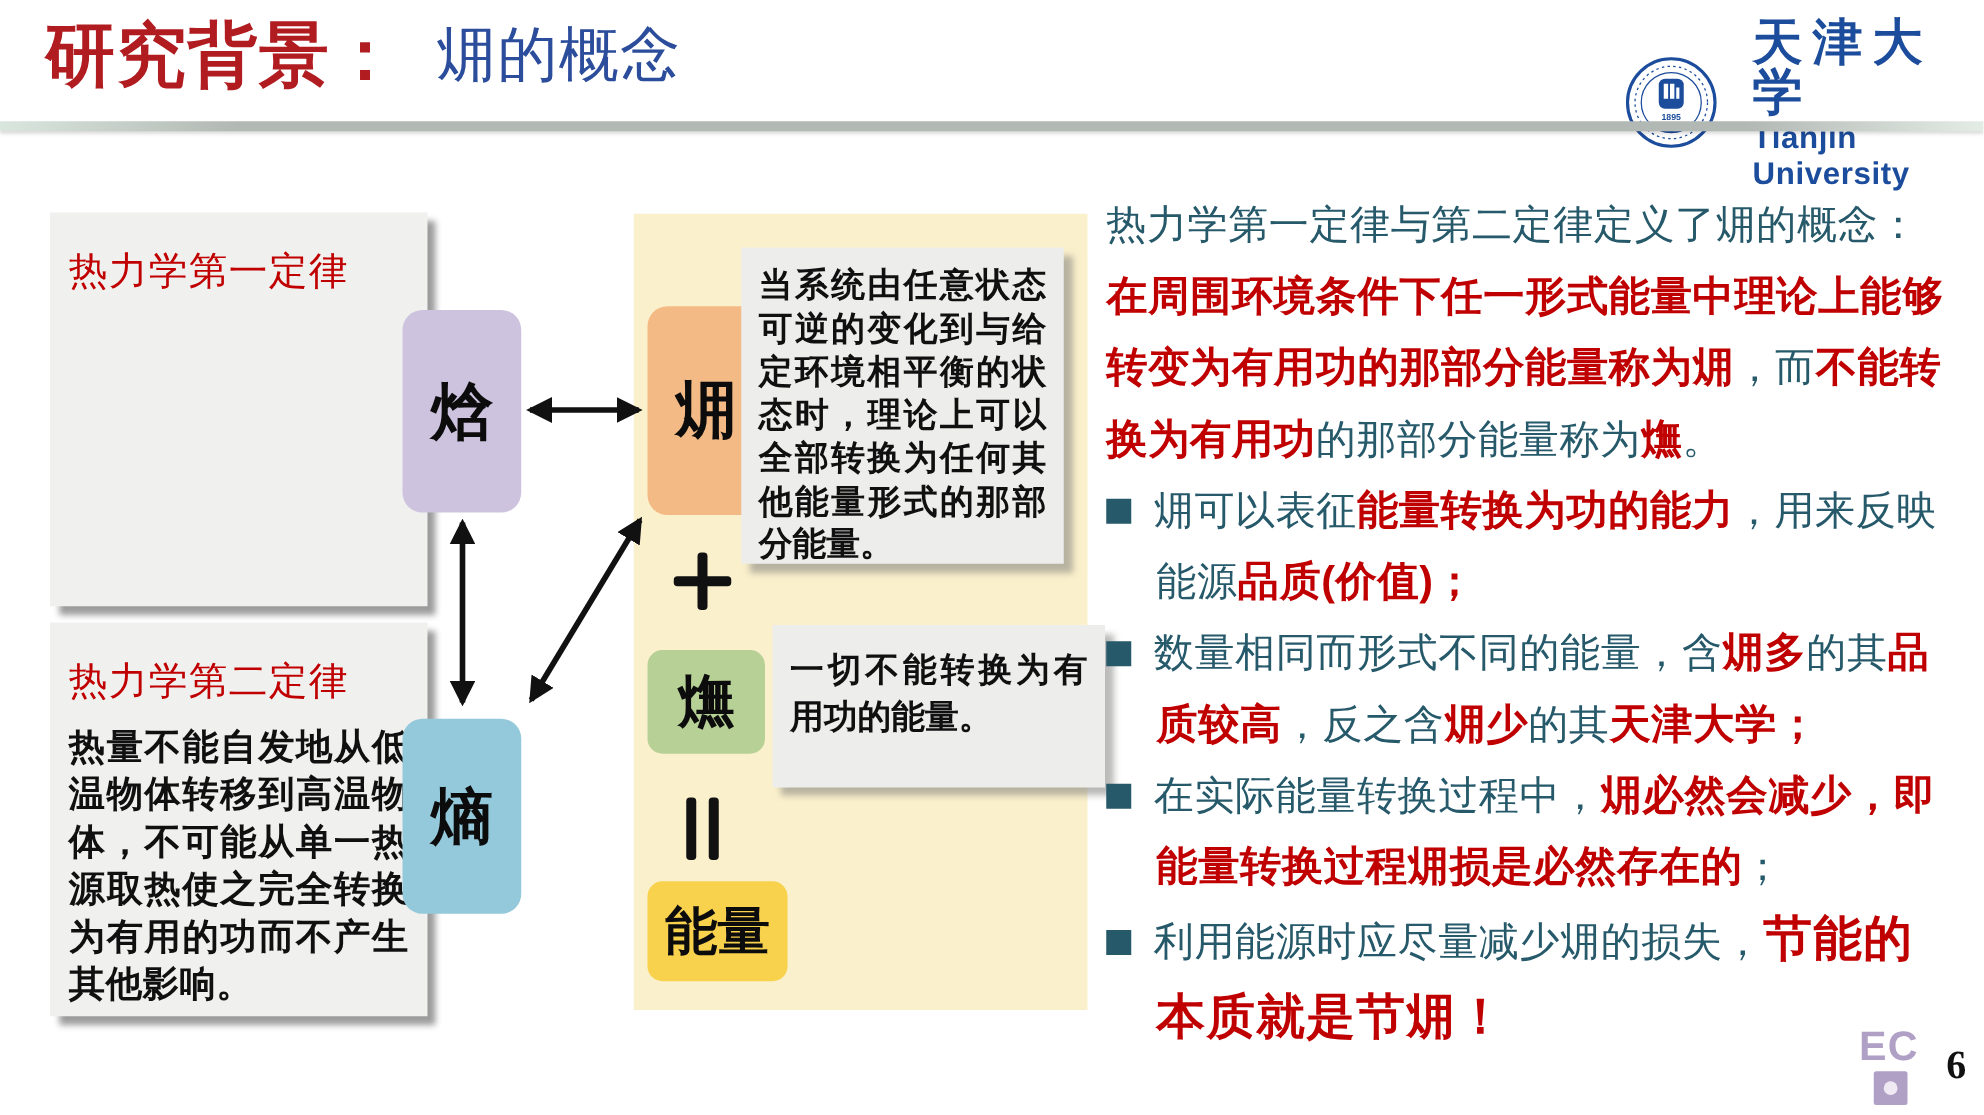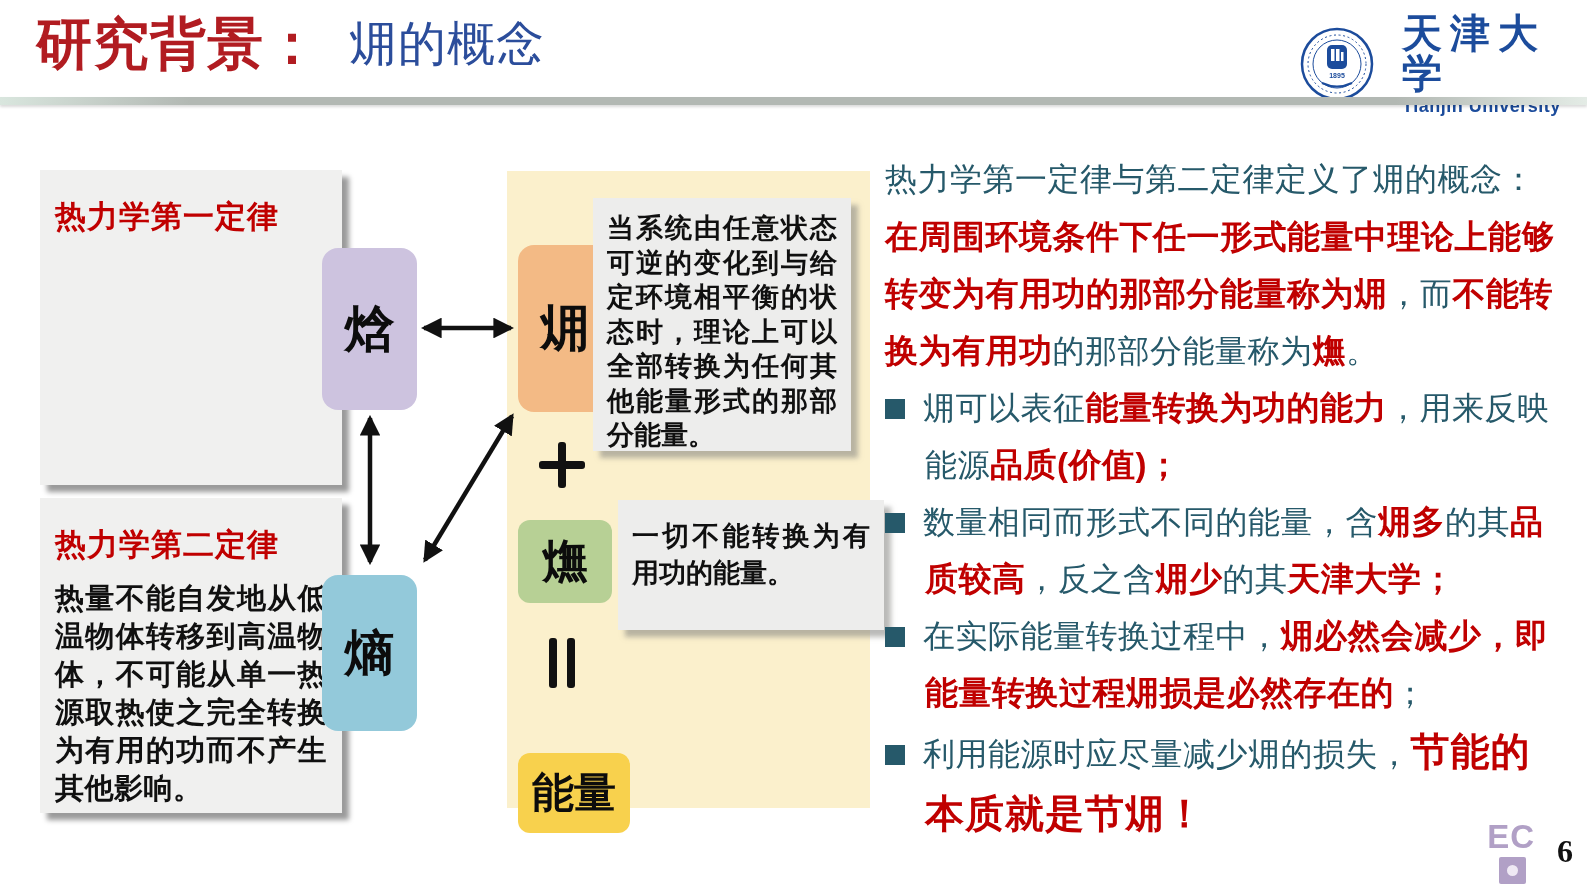--- a/index.html
+++ b/index.html
@@ -6,41 +6,41 @@
   .slide{
     position:relative;width:1587px;height:892px;background:#ffffff;overflow:hidden;
     font-family:"Liberation Sans","DejaVu Sans",sans-serif;
   }
   
   .title-wrap{position:absolute;left:36px;top:10px;display:flex;align-items:center;gap:28px;}
   .title-main{font-size:56px;font-weight:900;color:var(--title-red);letter-spacing:1px;line-height:1.2;}
   .title-sub{font-size:48px;font-weight:400;color:var(--title-blue);letter-spacing:1px;}
   .tju-logo{position:absolute;left:1300px;top:14px;display:flex;align-items:center;gap:28px;}
   .tju-text .cn{font-size:40px;font-weight:700;color:var(--brand-blue);letter-spacing:8px;line-height:1.0;font-family:"Liberation Serif","DejaVu Serif",serif;}
-  .tju-text .en{font-size:18px;font-weight:700;color:var(--brand-blue);margin-top:2px;letter-spacing:0.5px;}
+  .tju-text .en{font-size:25px;font-weight:700;color:var(--brand-blue);margin-top:2px;letter-spacing:0.5px;}
   .divider{position:absolute;left:0;top:97px;width:1587px;height:8px;
     background:linear-gradient(90deg,#d9e6de 0%,#b2b8b3 12%,#b2b8b3 88%,#e4ece6 100%);
     box-shadow:0 2px 3px rgba(0,0,0,0.15);}
   
   .law-box{position:absolute;left:40px;width:302px;background:var(--law-box-bg);
     box-shadow:7px 7px 5px #9b9b9b;box-sizing:border-box;padding:26px 15px 0 15px;}
   .law-box.first{top:170px;height:315px;}
   .law-box.second{top:498px;height:315px;}
-  .law-title{margin:0;font-size:31px;font-weight:700;color:var(--accent-red);letter-spacing:1px;}
+  .law-title{margin:0;font-size:31px;font-weight:400;color:var(--accent-red);letter-spacing:1px;}
   .law-body{margin:13px 0 0 0;font-size:29px;line-height:38px;color:#101010;
     text-align:justify;font-weight:600;letter-spacing:0.5px;}
   
   .cream-panel{position:absolute;left:507px;top:171px;width:363px;height:637px;background:var(--panel-cream);}
   .node{position:absolute;display:flex;align-items:center;justify-content:center;
     font-weight:900;color:#0c0c0c;box-sizing:border-box;}
   .node-enthalpy{left:322px;top:248px;width:95px;height:162px;background:var(--enthalpy-purple);border-radius:16px;font-size:50px;}
   .node-entropy{left:322px;top:575px;width:95px;height:156px;background:var(--entropy-blue);border-radius:16px;font-size:50px;}
   .node-exergy{left:518px;top:245px;width:94px;height:167px;background:var(--exergy-orange);border-radius:16px;font-size:50px;}
   .node-anergy{left:518px;top:520px;width:94px;height:83px;background:var(--anergy-green);border-radius:12px;font-size:46px;}
-  .node-energy{left:518px;top:705px;width:112px;height:80px;background:var(--energy-yellow);border-radius:12px;font-size:42px;margin-top:48px;}
+  .node-energy{left:518px;top:705px;width:112px;height:80px;background:var(--energy-yellow);border-radius:12px;font-size:42px;}
   .def-box{position:absolute;background:var(--def-box-bg);box-shadow:7px 7px 5px rgba(130,130,125,0.55);
     box-sizing:border-box;color:#101010;font-weight:600;text-align:justify;}
   .def-exergy{left:593px;top:198px;width:258px;height:253px;padding:13px 14px;font-size:27px;line-height:34.5px;}
   .def-anergy{left:618px;top:500px;width:266px;height:130px;padding:18px 14px;font-size:27px;line-height:37px;}
   .def-box p{margin:0;}
   
   .plus-sign{position:absolute;left:539px;top:442px;width:46px;height:46px;}
   .plus-sign::before{content:"";position:absolute;left:0;top:19px;width:46px;height:8px;background:#111;border-radius:3px;}
   .plus-sign::after{content:"";position:absolute;left:19px;top:0;width:8px;height:46px;background:#111;border-radius:3px;}
   .equals-sign{position:absolute;left:549px;top:638px;width:26px;height:50px;display:flex;justify-content:space-between;}

